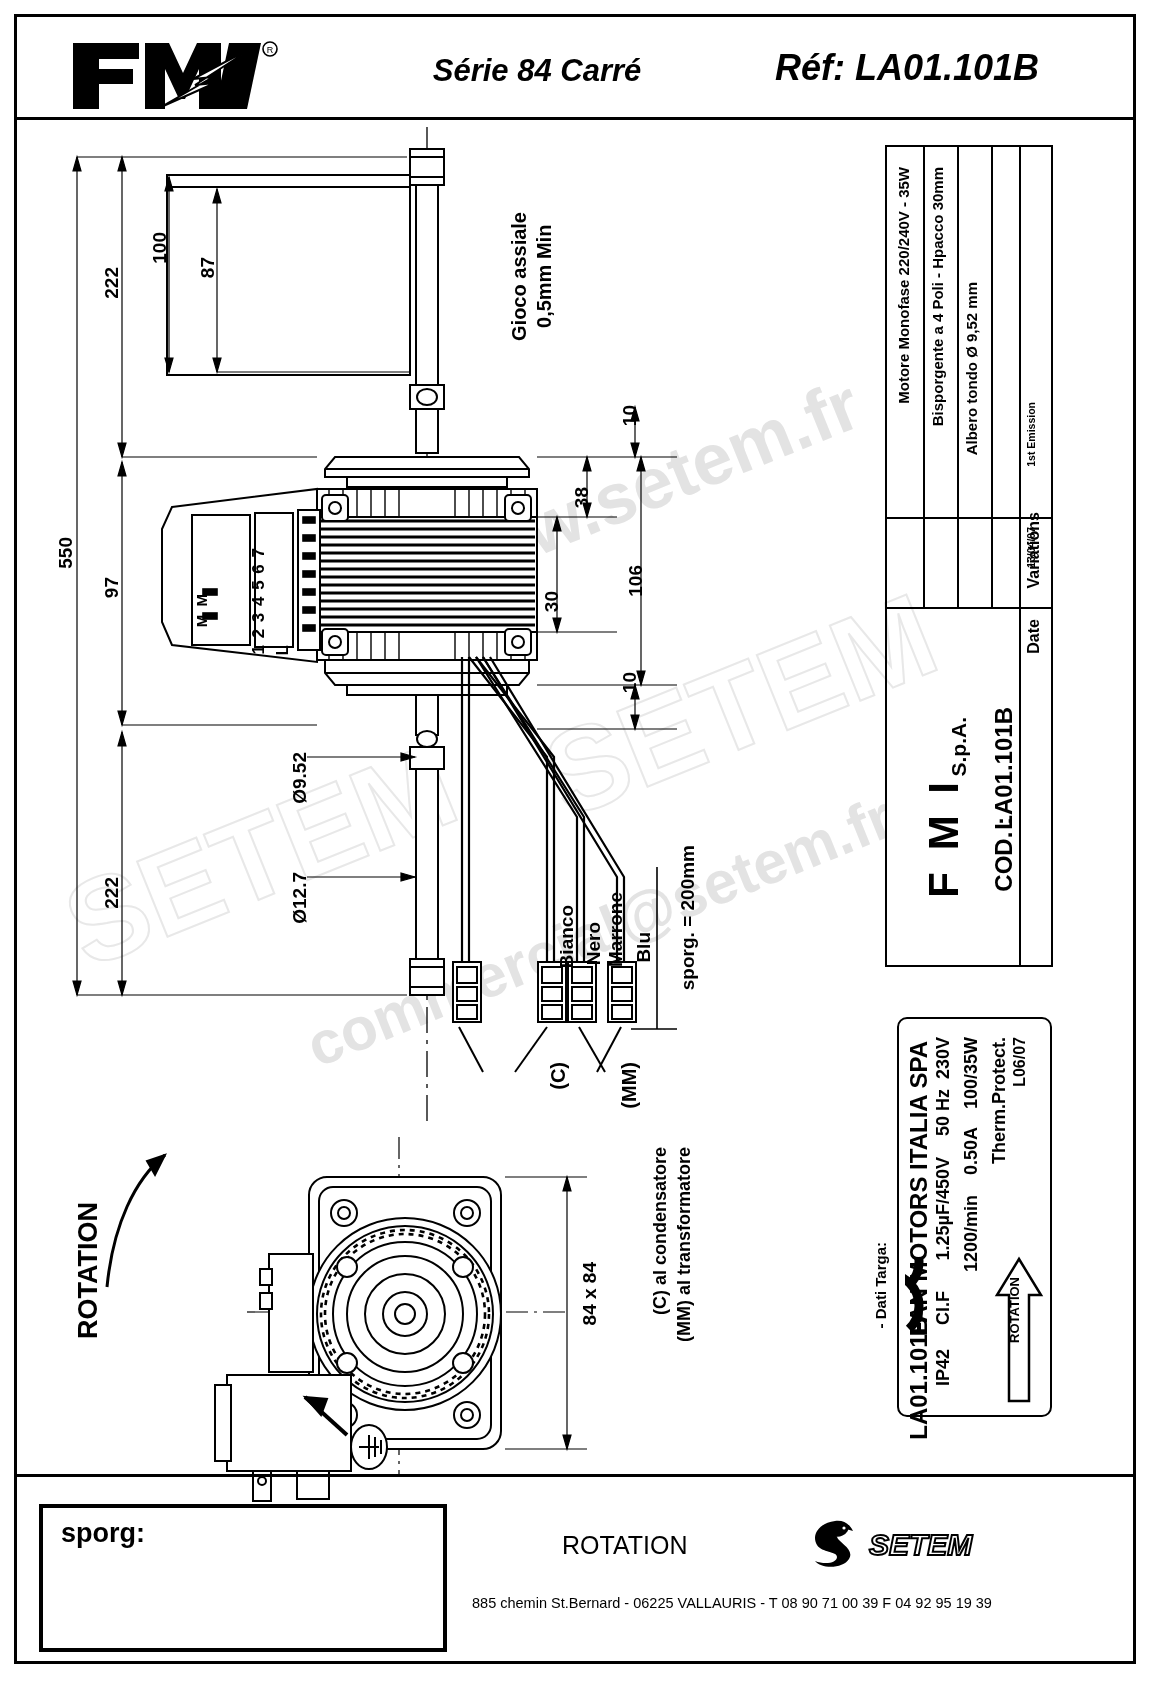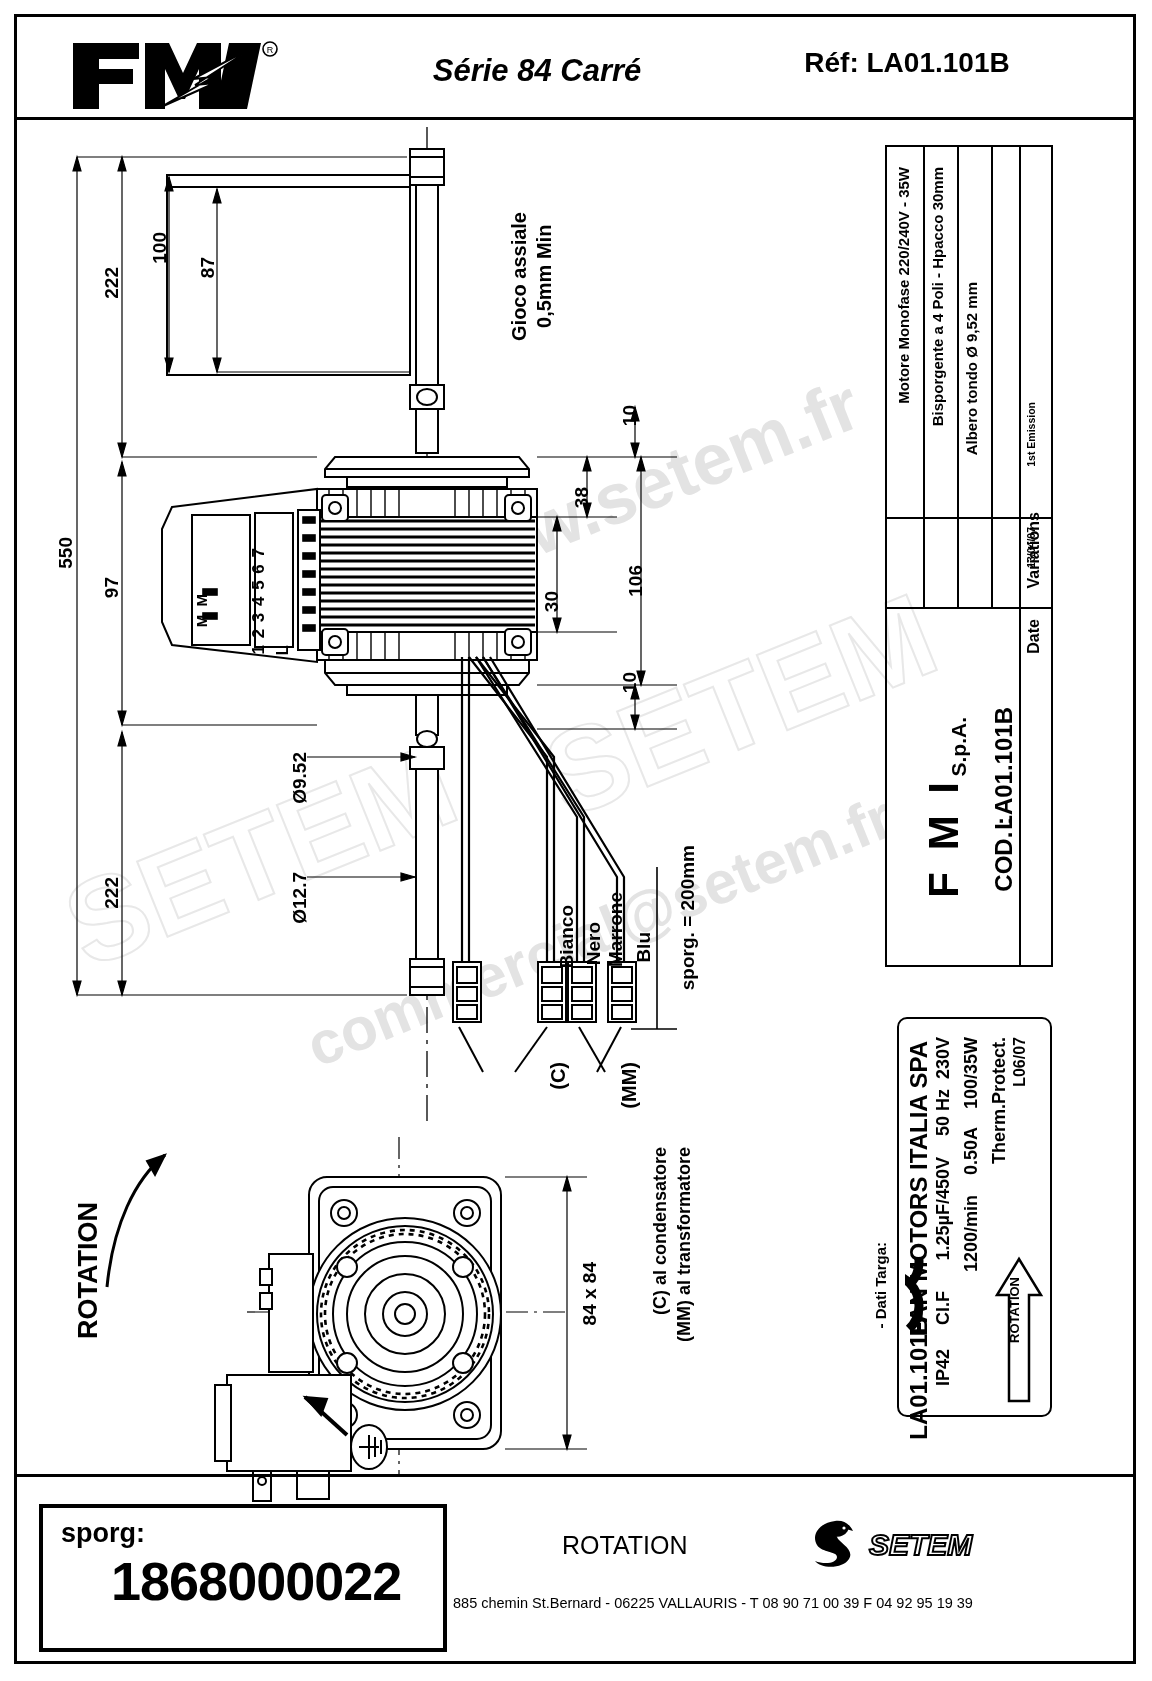--- a/index.html
+++ b/index.html
@@ -19,21 +19,21 @@
   .hl{height:1px;}
   .vl{width:1px;}
 
   
   #header{position:absolute;left:0;top:0;width:100%;height:105px;}
   #logo{position:absolute;left:48px;top:22px;width:215px;height:72px;}
   #title-serie{position:absolute;left:330px;top:36px;width:380px;
      font-size:31px;font-weight:bold;font-style:italic;text-align:center;
      font-family:Liberation Sans, sans-serif;}
   #title-ref{position:absolute;left:710px;top:30px;width:360px;
-     font-size:28px;font-weight:bold;text-align:center;}
+     font-size:36px;font-weight:bold;font-style:italic;text-align:center;}
 
   
   #wm{position:absolute;left:0;top:0;width:100%;height:100%;
       pointer-events:none;overflow:hidden;}
   .wmtxt{position:absolute;color:#e3e3e3;font-weight:bold;white-space:nowrap;
      font-family:"Liberation Sans",sans-serif;}
   .wmtxt.o{color:transparent;-webkit-text-stroke:2px #e8e8e8;}
 
   
   #spec-table{position:absolute;left:868px;top:128px;width:168px;height:822px;
@@ -47,21 +47,21 @@
   #dati-targa{position:absolute;left:855px;top:1225px;font-size:15px;font-weight:bold;}
 
   
   #code-box{position:absolute;left:22px;top:1487px;width:408px;height:148px;
      border:4px solid #000;box-sizing:border-box;}
   #code-label{position:absolute;left:18px;top:10px;font-size:27px;font-weight:bold;}
   #code-value{position:absolute;left:68px;top:42px;font-size:54px;font-weight:bold;
      letter-spacing:-1px;}
   #doc-word{position:absolute;left:545px;top:1514px;font-size:25px;}
   #setem-logo{position:absolute;left:790px;top:1500px;width:240px;height:52px;}
-  #addr{position:absolute;left:436px;top:1578px;font-size:14.5px;white-space:nowrap;}
+  #addr{position:absolute;left:455px;top:1578px;font-size:14.5px;white-space:nowrap;}
 
   
   .dim{font-size:19px;font-weight:bold;}
 </style>
 </head>
 <body>
 
 <div class="sheet">
 
   <div id="wm">
@@ -460,21 +460,20 @@
     <svg class="abs" style="left:92px;top:236px;width:56px;height:150px;" viewBox="0 0 56 150">
       <path d="M28,4 L50,40 L38,40 L38,146 L18,146 L18,40 L6,40 Z" fill="#fff" stroke="#000" stroke-width="2.5"></path>
     </svg>
     <div class="abs vt bold" style="left:108px;top:258px;font-size:13px;">ROTATION</div>
   </div>
 
   <div class="line hl" style="left:0;top:1457px;width:1116px;height:3px;"></div>
 
   <div id="code-box">
     <div id="code-label">sporg:</div>
-    <div id="code-value">1868000022</div>
   </div>
 
   <div id="doc-word">ROTATION</div>
 
   <svg id="setem-logo" viewBox="0 0 240 52">
     <path d="M28,4 C12,6 4,18 10,28 C15,36 30,34 30,40 C30,46 18,48 8,44
              C14,52 36,52 42,42 C48,32 32,26 30,20 C28,14 38,10 46,14
              C42,6 36,3 28,4 Z" fill="#000"></path>
     <ellipse cx="33" cy="13" rx="9" ry="6" fill="#000" transform="rotate(-25 33 13)"></ellipse>
     <circle cx="37" cy="11" r="1.6" fill="#fff"></circle>

